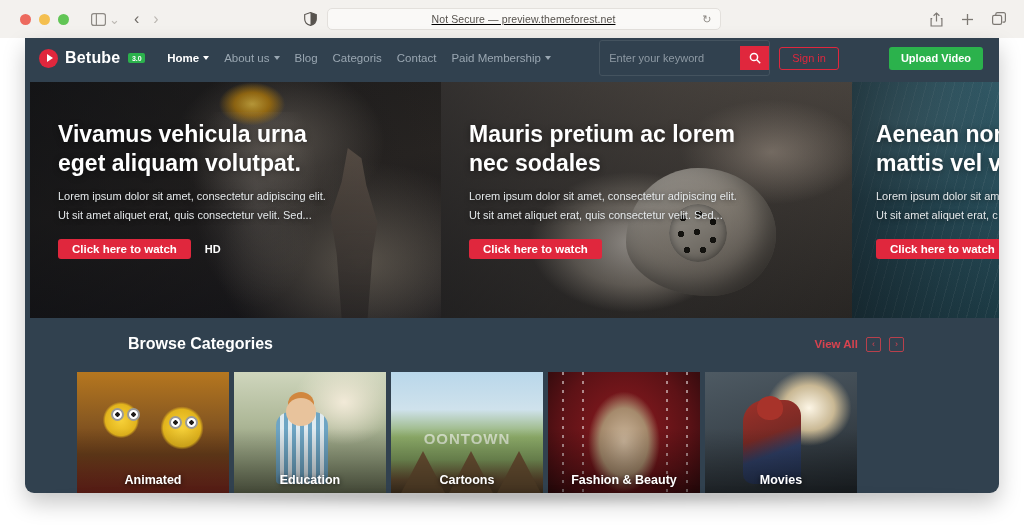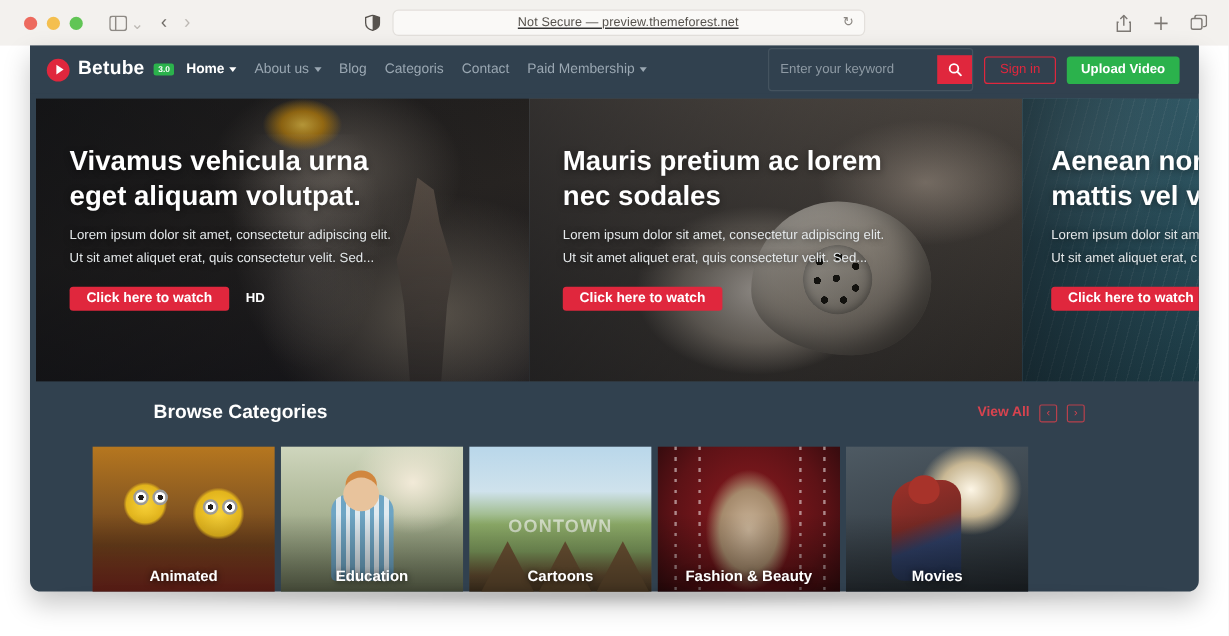--- a/index.html
+++ b/index.html
@@ -70,21 +70,21 @@
     box-shadow: 0 10px 22px rgba(0,0,0,.22);
   }
 
   
   #site-navbar {
     height: 40px; width: 100%;
     display: flex; align-items: center;
     padding: 0 16px 0 14px;
     background: #31414f;
   }
-  #brand { display: flex; align-items: center; gap: 7px; margin-right: 10px; }
+  #brand { display: flex; align-items: center; gap: 7px; margin-right: 22px; }
   #brand-mark {
     width: 19px; height: 19px; border-radius: 50%;
     background: #e0273d;
     display: flex; align-items: center; justify-content: center;
   }
   #brand-mark .tri {
     width: 0; height: 0;
     border-left: 6px solid #fff;
     border-top: 4px solid transparent;
     border-bottom: 4px solid transparent;
@@ -137,20 +137,21 @@
     border: 1px solid #e0273d; background: transparent;
     color: #e0273d; font-size: 11px;
     padding: 4.5px 12px; border-radius: 3px; cursor: pointer;
     font-family: "Liberation Sans", sans-serif;
   }
   #upload-button {
     border: 0; background: #2bb24c; color: #fff;
     font-size: 11px; font-weight: bold;
     padding: 5.5px 12px; border-radius: 3px; cursor: pointer;
     font-family: "Liberation Sans", sans-serif;
+    margin-left: 41px;
   }
 
   
   #hero-slider {
     position: absolute; left: 5px; top: 44px;
     width: 975px; height: 236px;
     display: flex; overflow: hidden;
   }
   .slide {
     position: relative; height: 236px; flex: 0 0 auto;

